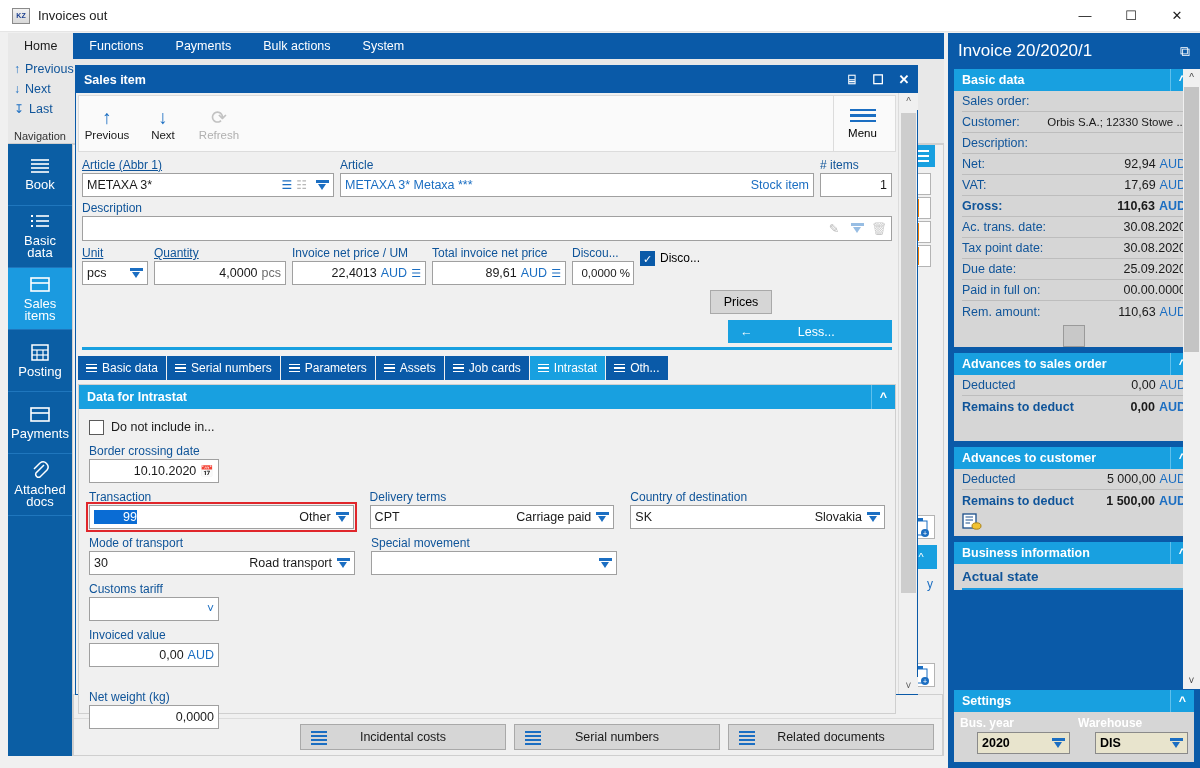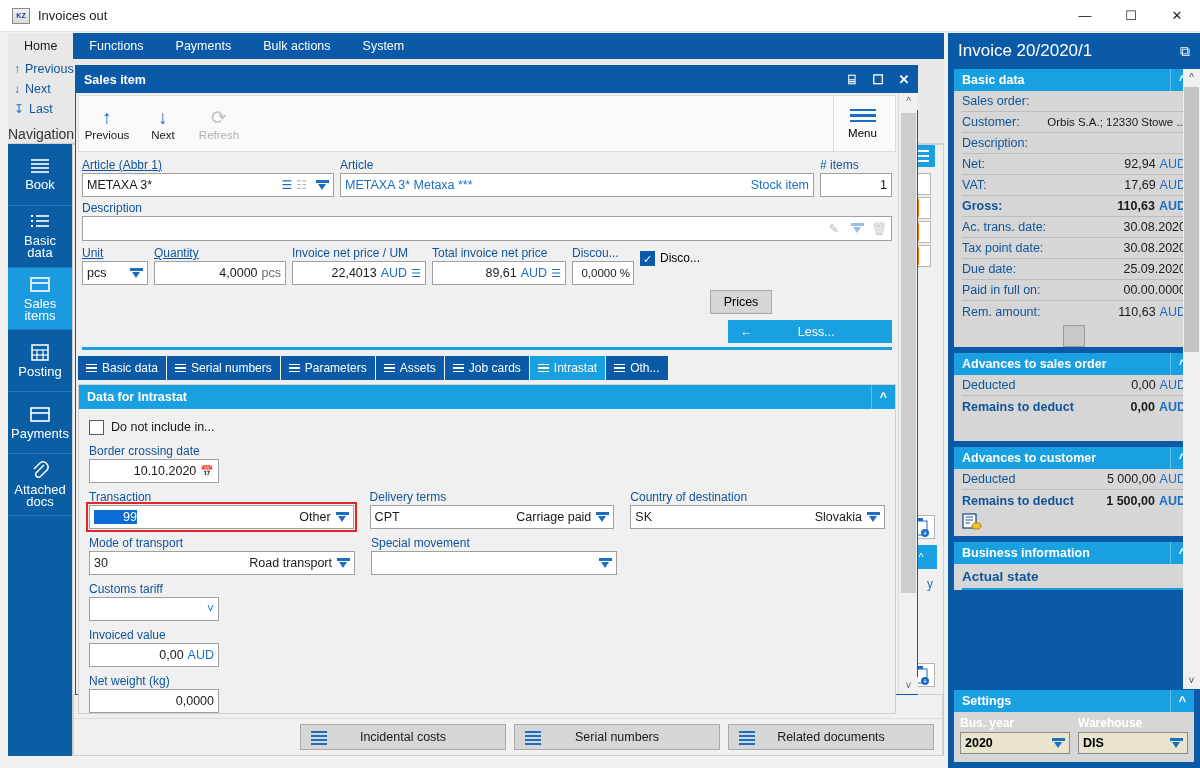--- a/index.html
+++ b/index.html
@@ -38,21 +38,21 @@
 
   .ribbon-body {
     position:absolute; left:8px; top:59px; width:936px; height:85px;
     background:#e8e8e8; border-bottom:1px solid #cfcfcf;
   }
   .nav-group { position:absolute; left:0; top:0; width:64px; height:85px; }
   .nav-item { display:flex; align-items:center; gap:5px; height:20px; padding-left:6px;
     color:#0f5499; font-size:12.5px; white-space:nowrap; }
   .nav-item .ar { font-size:12px; color:#1b6ec2; }
   .nav-group-label { position:absolute; bottom:2px; left:0; width:64px;
-    text-align:center; font-size:14px; color:#333; white-space:nowrap; }
+    text-align:center; font-size:11px; color:#333; white-space:nowrap; }
 
   
   .lnav { position:absolute; left:8px; top:144px; width:64px; height:612px; background:#0b5fa5; }
   .lnav-item { width:64px; height:62px; background:#0b5ea4; color:#ffffff;
     display:flex; flex-direction:column; align-items:center; justify-content:center;
     border-bottom:1px solid #1f76bd; font-size:13px; line-height:12px; text-align:center; }
   .lnav-item.active { background:#1b9ae0; }
   .lnav-ico { margin-bottom:3px; }
   .lnav-rest { width:64px; height:calc(612px - 62px*6); background:#0b5ea4; }
 
@@ -176,21 +176,21 @@
   .rp-scroll { position:absolute; right:-6px; top:36px; width:17px; height:690px; background:#f0f0f0; }
   .rp-sb-a { width:17px; height:17px; display:flex; align-items:center; justify-content:center;
     font-size:10px; color:#444; }
   .rp-sb-th { position:absolute; left:1px; top:18px; width:15px; height:265px; background:#c4c4c4; }
 
   .settings { position:absolute; left:0; bottom:0; width:252px; background:#0a5aa8; }
   .st-body { background:#d6d6d6; margin:0 6px 6px 6px; padding:4px 6px 8px 6px; display:flex; gap:8px; }
   .st-f { flex:1;font-weight:bold; }
   .st-f .l { color:#fff; font-size:12px; margin-bottom:2px; }
   .st-in { height:22px; background:#e8e4cd; border:1px solid #8a8a8a; display:flex;
-    align-items:center; padding:0 4px; font-size:12.5px; }
+    align-items:center; padding:0 4px; font-size:12.5px;margin-left:17px; }
 
   .sqbtn { width:22px; height:22px; background:#c8c8c8; border:1px solid #9a9a9a; margin:3px auto; }
 </style>
 </head>
 <body>
 
 <div id="root">
 
   <div class="win-titlebar">
     <div class="win-icon">KZ</div>
@@ -645,21 +645,21 @@
             </div>
 
             <div style="margin-top:7px;width:130px;">
               <div class="flbl">Invoiced value</div>
               <div class="fld">
                 <span class="num">0,00</span>
                 <span class="lnk" style="margin-left:4px;">AUD</span>
               </div>
             </div>
 
-            <div style="margin-top:7px;width:130px;">
+            <div style="margin-top:23px;width:130px;">
               <div class="flbl">Net weight (kg)</div>
               <div class="fld">
                 <span class="num">0,0000</span>
               </div>
             </div>
 
           </div>
         </div>
 
       </div>

